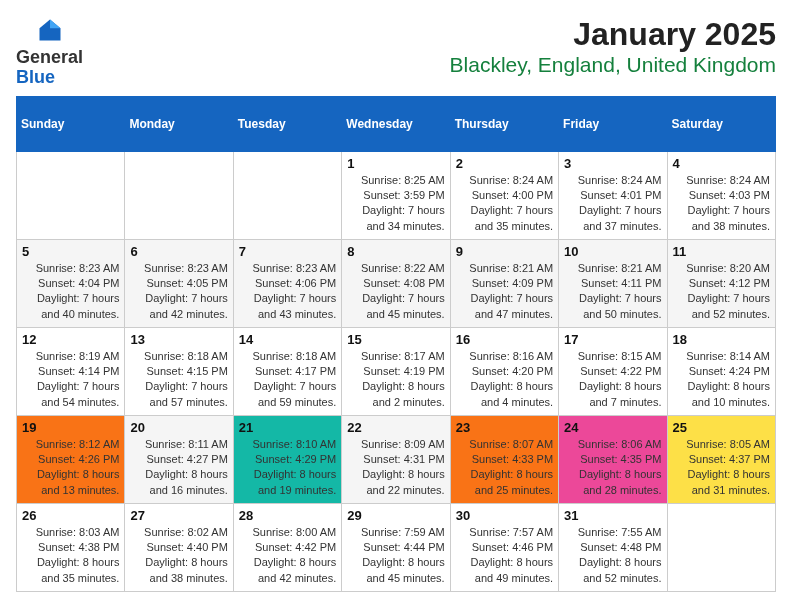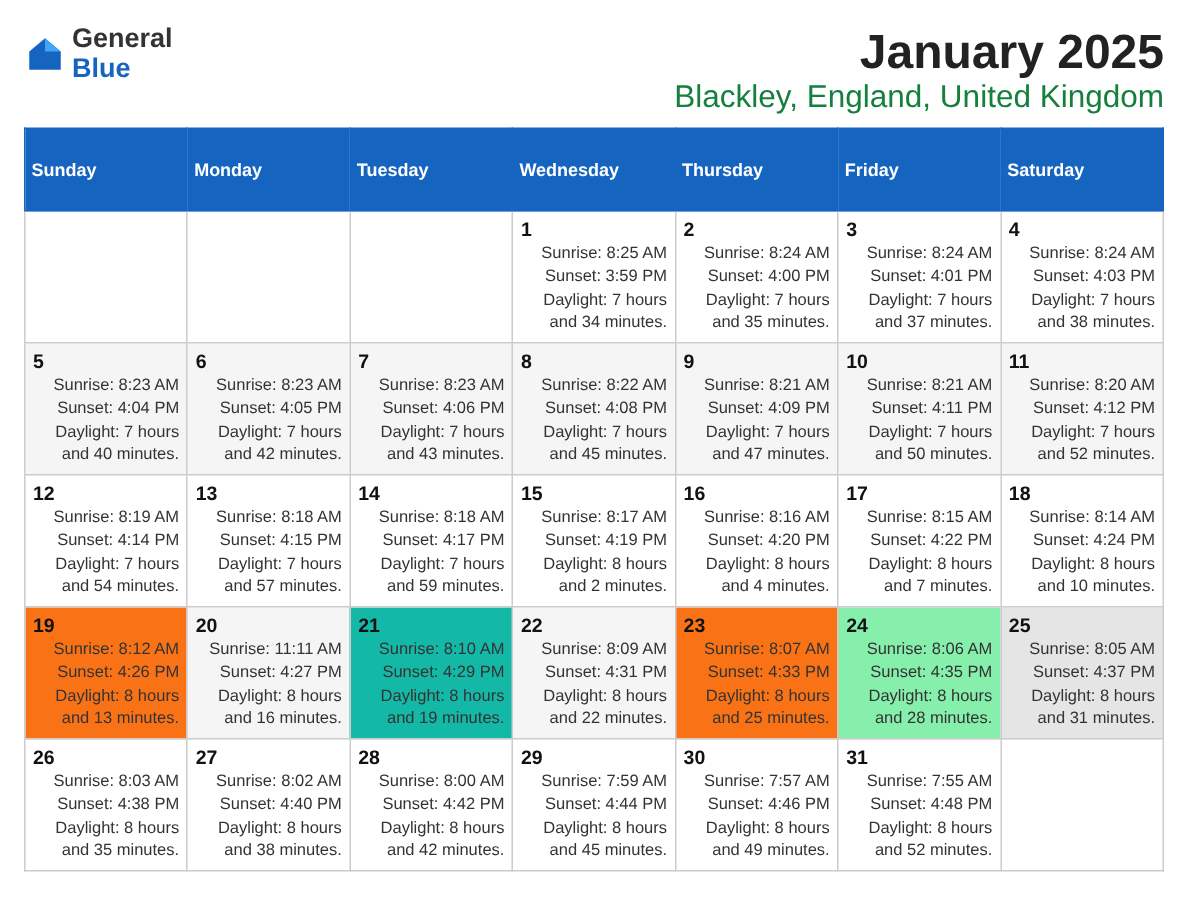--- a/index.html
+++ b/index.html
@@ -13,20 +13,21 @@
     .header {
       display: flex;
       justify-content: space-between;
       align-items: flex-start;
       margin-bottom: 8px;
     }
     .logo {
       display: flex;
       align-items: center;
       gap: 4px;
+      flex-direction: column;
     }
     .logo-text {
       font-size: 18px;
       font-weight: bold;
       line-height: 1.1;
     }
     .logo-general { color: #333; }
     .logo-blue { color: #1565c0; }
     .logo-icon {
       width: 28px;
@@ -200,39 +201,39 @@
           <div class="day-info"><span>Sunrise: 8:14 AM</span><br><span>Sunset: 4:24 PM</span><br><span>Daylight: 8 hours and 10 minutes.</span></div>
         </td>
       </tr>
       <tr>
         <td style="background: #f97316;">
           <div class="day-num">19</div>
           <div class="day-info"><span>Sunrise: 8:12 AM</span><br><span>Sunset: 4:26 PM</span><br><span>Daylight: 8 hours and 13 minutes.</span></div>
         </td>
         <td style="background: rgb(245, 245, 245);">
           <div class="day-num">20</div>
-          <div class="day-info"><span>Sunrise: 11:11 AM</span><br><span>Sunset: 4:27 PM</span><br><span>Daylight: 8 hours and 16 minutes.</span></div>
+          <div class="day-info"><span>Sunrise: 8:11 AM</span><br><span>Sunset: 4:27 PM</span><br><span>Daylight: 8 hours and 16 minutes.</span></div>
         </td>
         <td style="background: #14b8a6;">
           <div class="day-num">21</div>
           <div class="day-info"><span>Sunrise: 8:10 AM</span><br><span>Sunset: 4:29 PM</span><br><span>Daylight: 8 hours and 19 minutes.</span></div>
         </td>
         <td style="background: rgb(245, 245, 245);">
           <div class="day-num">22</div>
           <div class="day-info"><span>Sunrise: 8:09 AM</span><br><span>Sunset: 4:31 PM</span><br><span>Daylight: 8 hours and 22 minutes.</span></div>
         </td>
         <td style="background: #f97316;">
           <div class="day-num">23</div>
           <div class="day-info"><span>Sunrise: 8:07 AM</span><br><span>Sunset: 4:33 PM</span><br><span>Daylight: 8 hours and 25 minutes.</span></div>
         </td>
-        <td style="background: #86efac;">
+        <td style="background: #ec4899;">
           <div class="day-num">24</div>
           <div class="day-info"><span>Sunrise: 8:06 AM</span><br><span>Sunset: 4:35 PM</span><br><span>Daylight: 8 hours and 28 minutes.</span></div>
         </td>
-        <td style="background: #e5e5e5;">
+        <td style="background: #fde047;">
           <div class="day-num">25</div>
           <div class="day-info"><span>Sunrise: 8:05 AM</span><br><span>Sunset: 4:37 PM</span><br><span>Daylight: 8 hours and 31 minutes.</span></div>
         </td>
       </tr>
       <tr>
         <td>
           <div class="day-num">26</div>
           <div class="day-info"><span>Sunrise: 8:03 AM</span><br><span>Sunset: 4:38 PM</span><br><span>Daylight: 8 hours and 35 minutes.</span></div>
         </td>
         <td>

